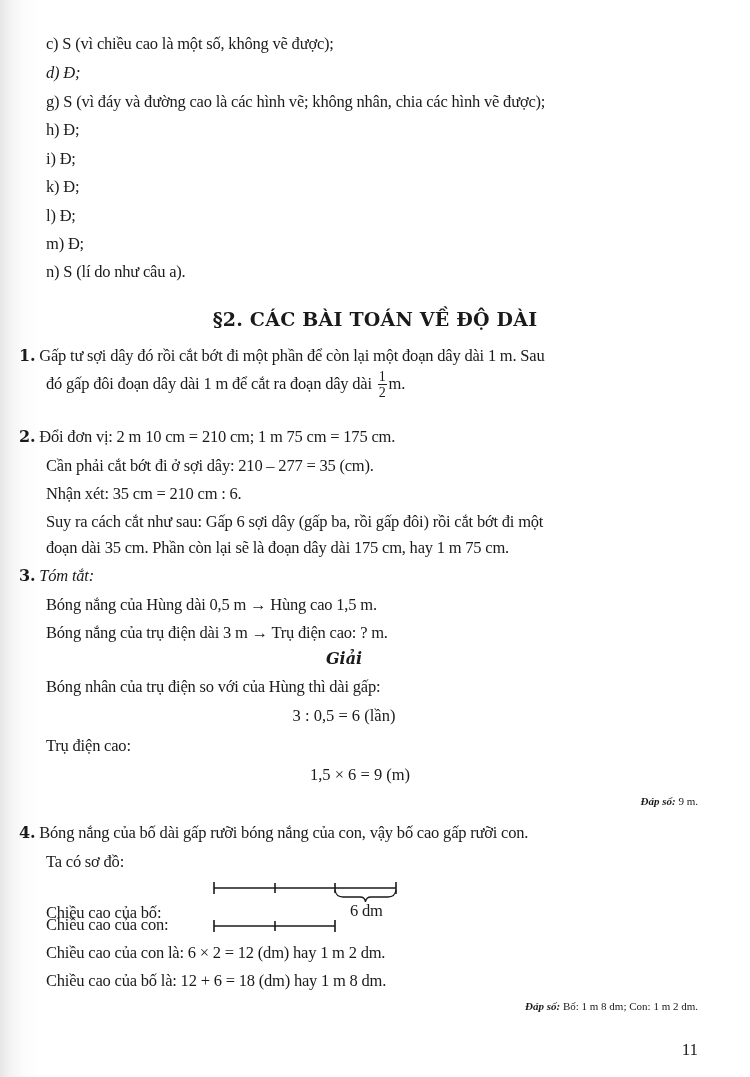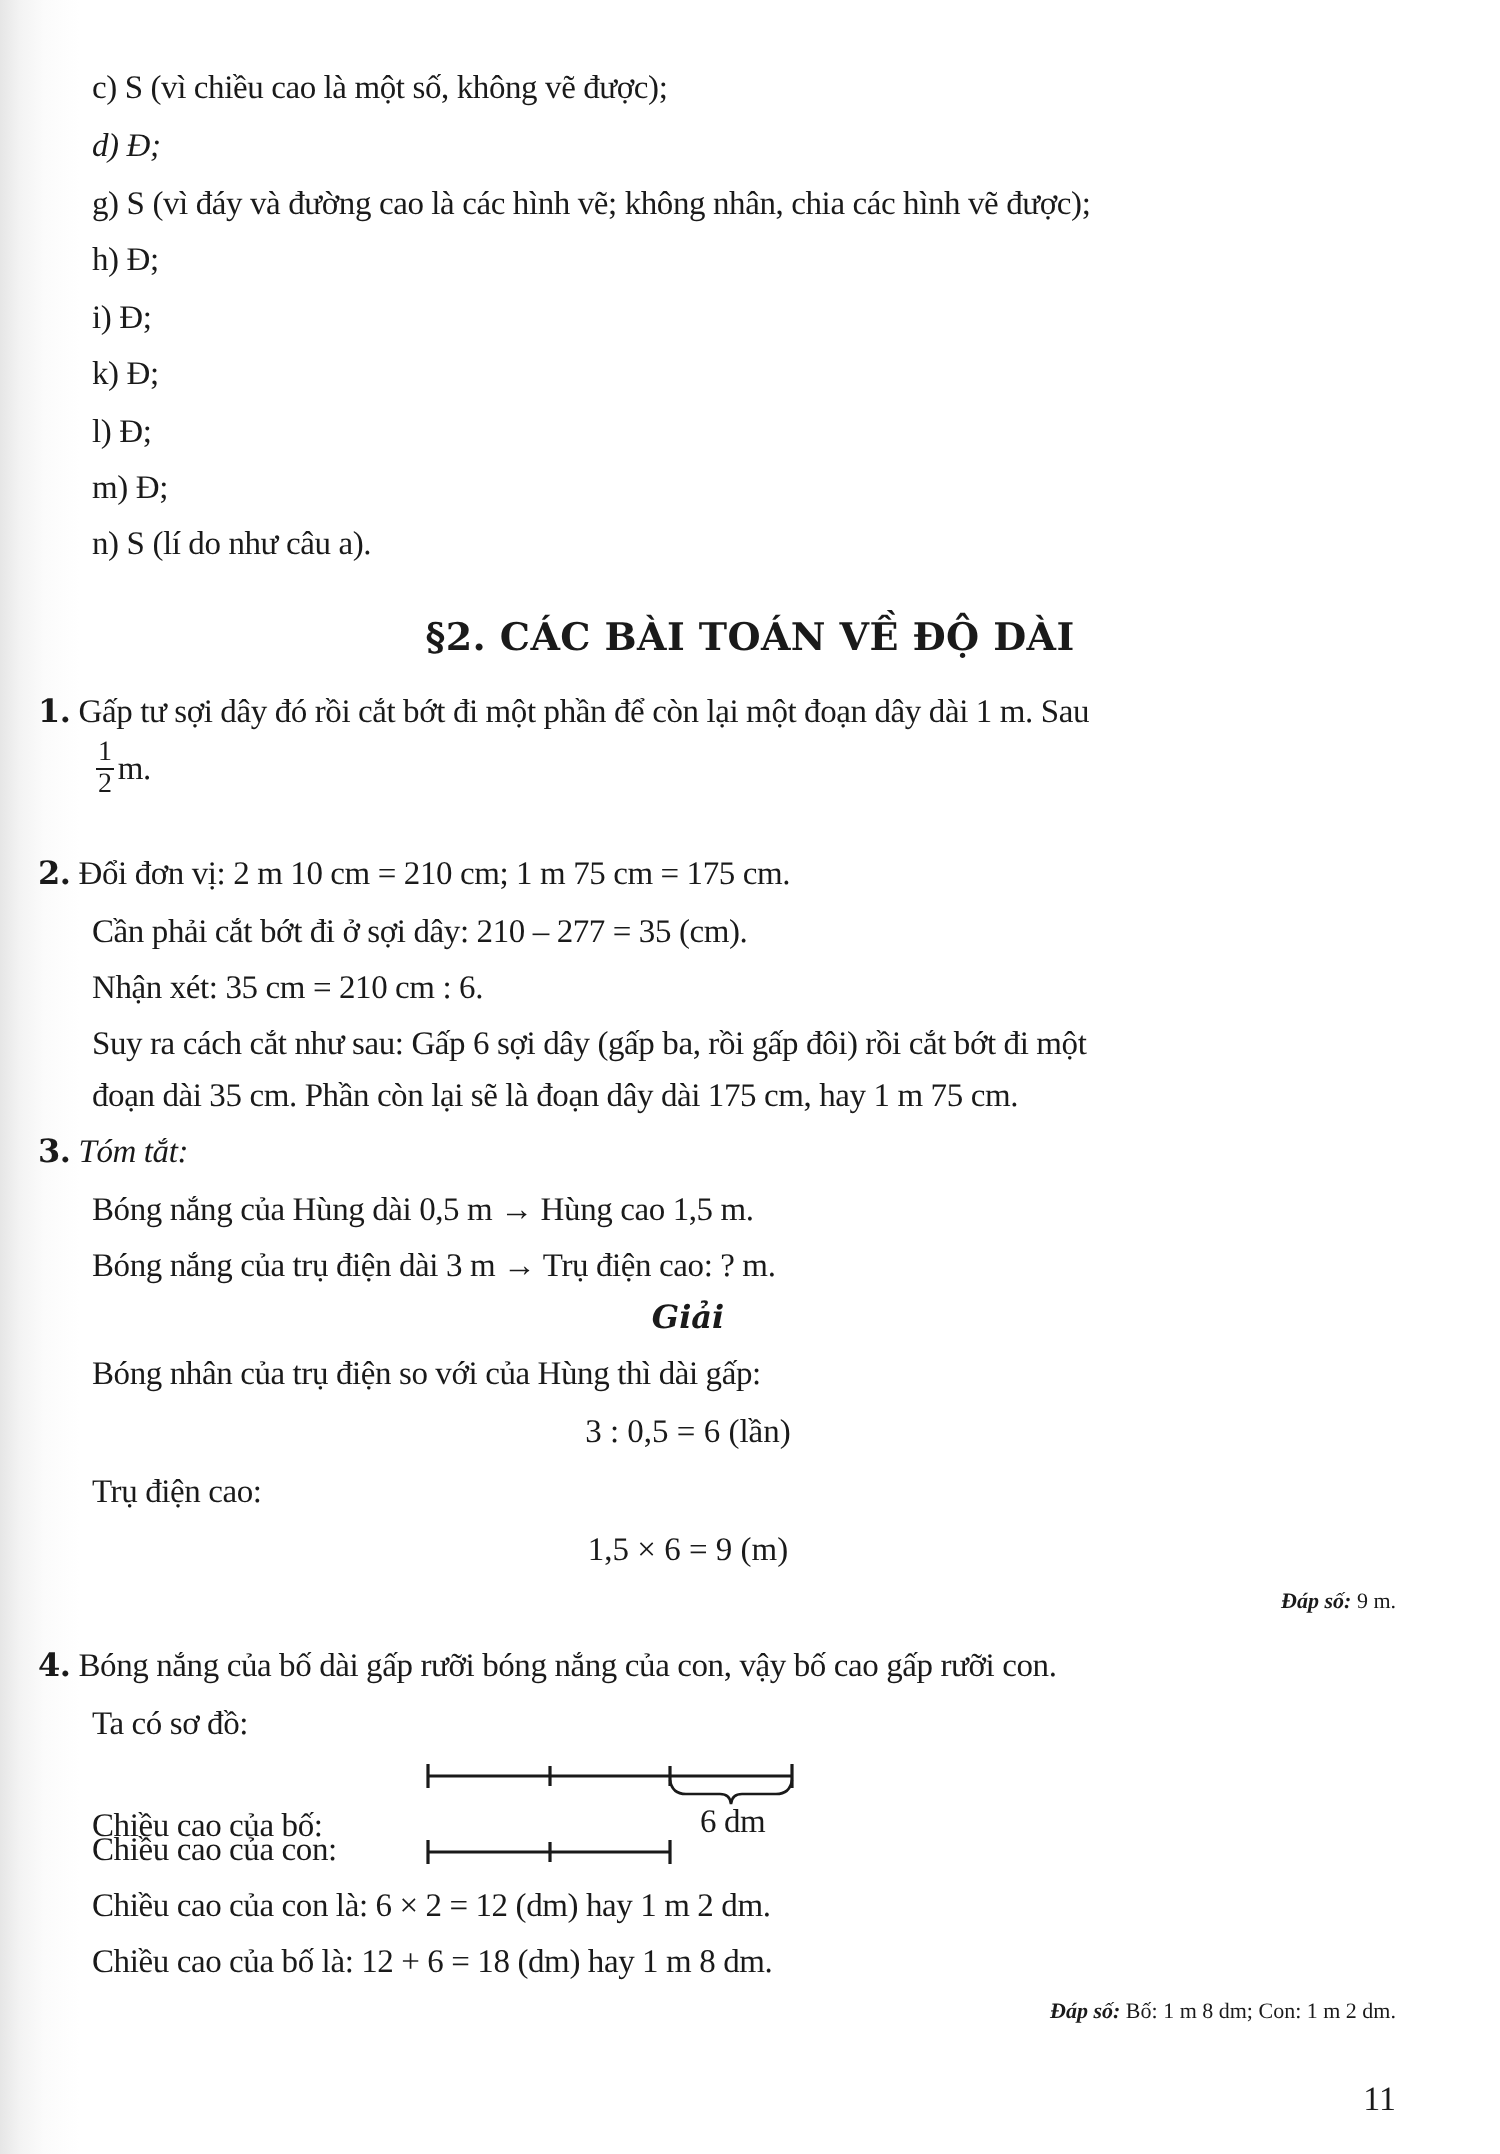--- a/index.html
+++ b/index.html
@@ -65,20 +65,21 @@
 </div>
 
 <div class="heading">§2. CÁC BÀI TOÁN VỀ ĐỘ DÀI</div>
 
 <div>
   <div class="line" style="left:19px; top:346px;">
     <span class="num">1.</span>
     <span>Gấp tư sợi dây đó rồi cắt bớt đi một phần để còn lại một đoạn dây dài 1 m. Sau</span>
   </div>
   <div class="line" style="left:46px; top:370px;">
+    <span>đó gấp đôi đoạn dây dài 1 m để cắt ra đoạn dây dài</span>
     <span class="frac">
       <span class="n">1</span>
       <span class="d">2</span>
     </span><span>m.</span>
   </div>
 </div>
 
 <div>
   <div class="line" style="left:19px; top:427px;">
     <span class="num">2.</span>
@@ -94,21 +95,21 @@
   <div class="line" style="left:19px; top:566px;">
     <span class="num">3.</span>
     <span class="italic">Tóm tắt:</span>
   </div>
   <div class="line" style="left:46px; top:595px;">Bóng nắng của Hùng dài 0,5 m → Hùng cao 1,5 m.</div>
   <div class="line" style="left:46px; top:623px;">Bóng nắng của trụ điện dài 3 m → Trụ điện cao: ? m.</div>
   <div class="center bi" style="top:649px; font-family:'DejaVu Serif', serif; font-size:16px;">Giải</div>
   <div class="line" style="left:46px; top:677px;">Bóng nhân của trụ điện so với của Hùng thì dài gấp:</div>
   <div class="center" style="top:706px;">3 : 0,5 = 6 (lần)</div>
   <div class="line" style="left:46px; top:736px;">Trụ điện cao:</div>
-  <div class="center" style="top:765px;">1,5 × 6 = 9 (m)</div>
+  <div class="center" style="top:765px;margin-left:16px;">1,5 × 6 = 9 (m)</div>
   <div class="right" style="top:795px;">
     <span class="bi">Đáp số:</span>
     <span>9 m.</span>
   </div>
 </div>
 
 <div>
   <div class="line" style="left:19px; top:823px;">
     <span class="num">4.</span>
     <span>Bóng nắng của bố dài gấp rưỡi bóng nắng của con, vậy bố cao gấp rưỡi con.</span>

